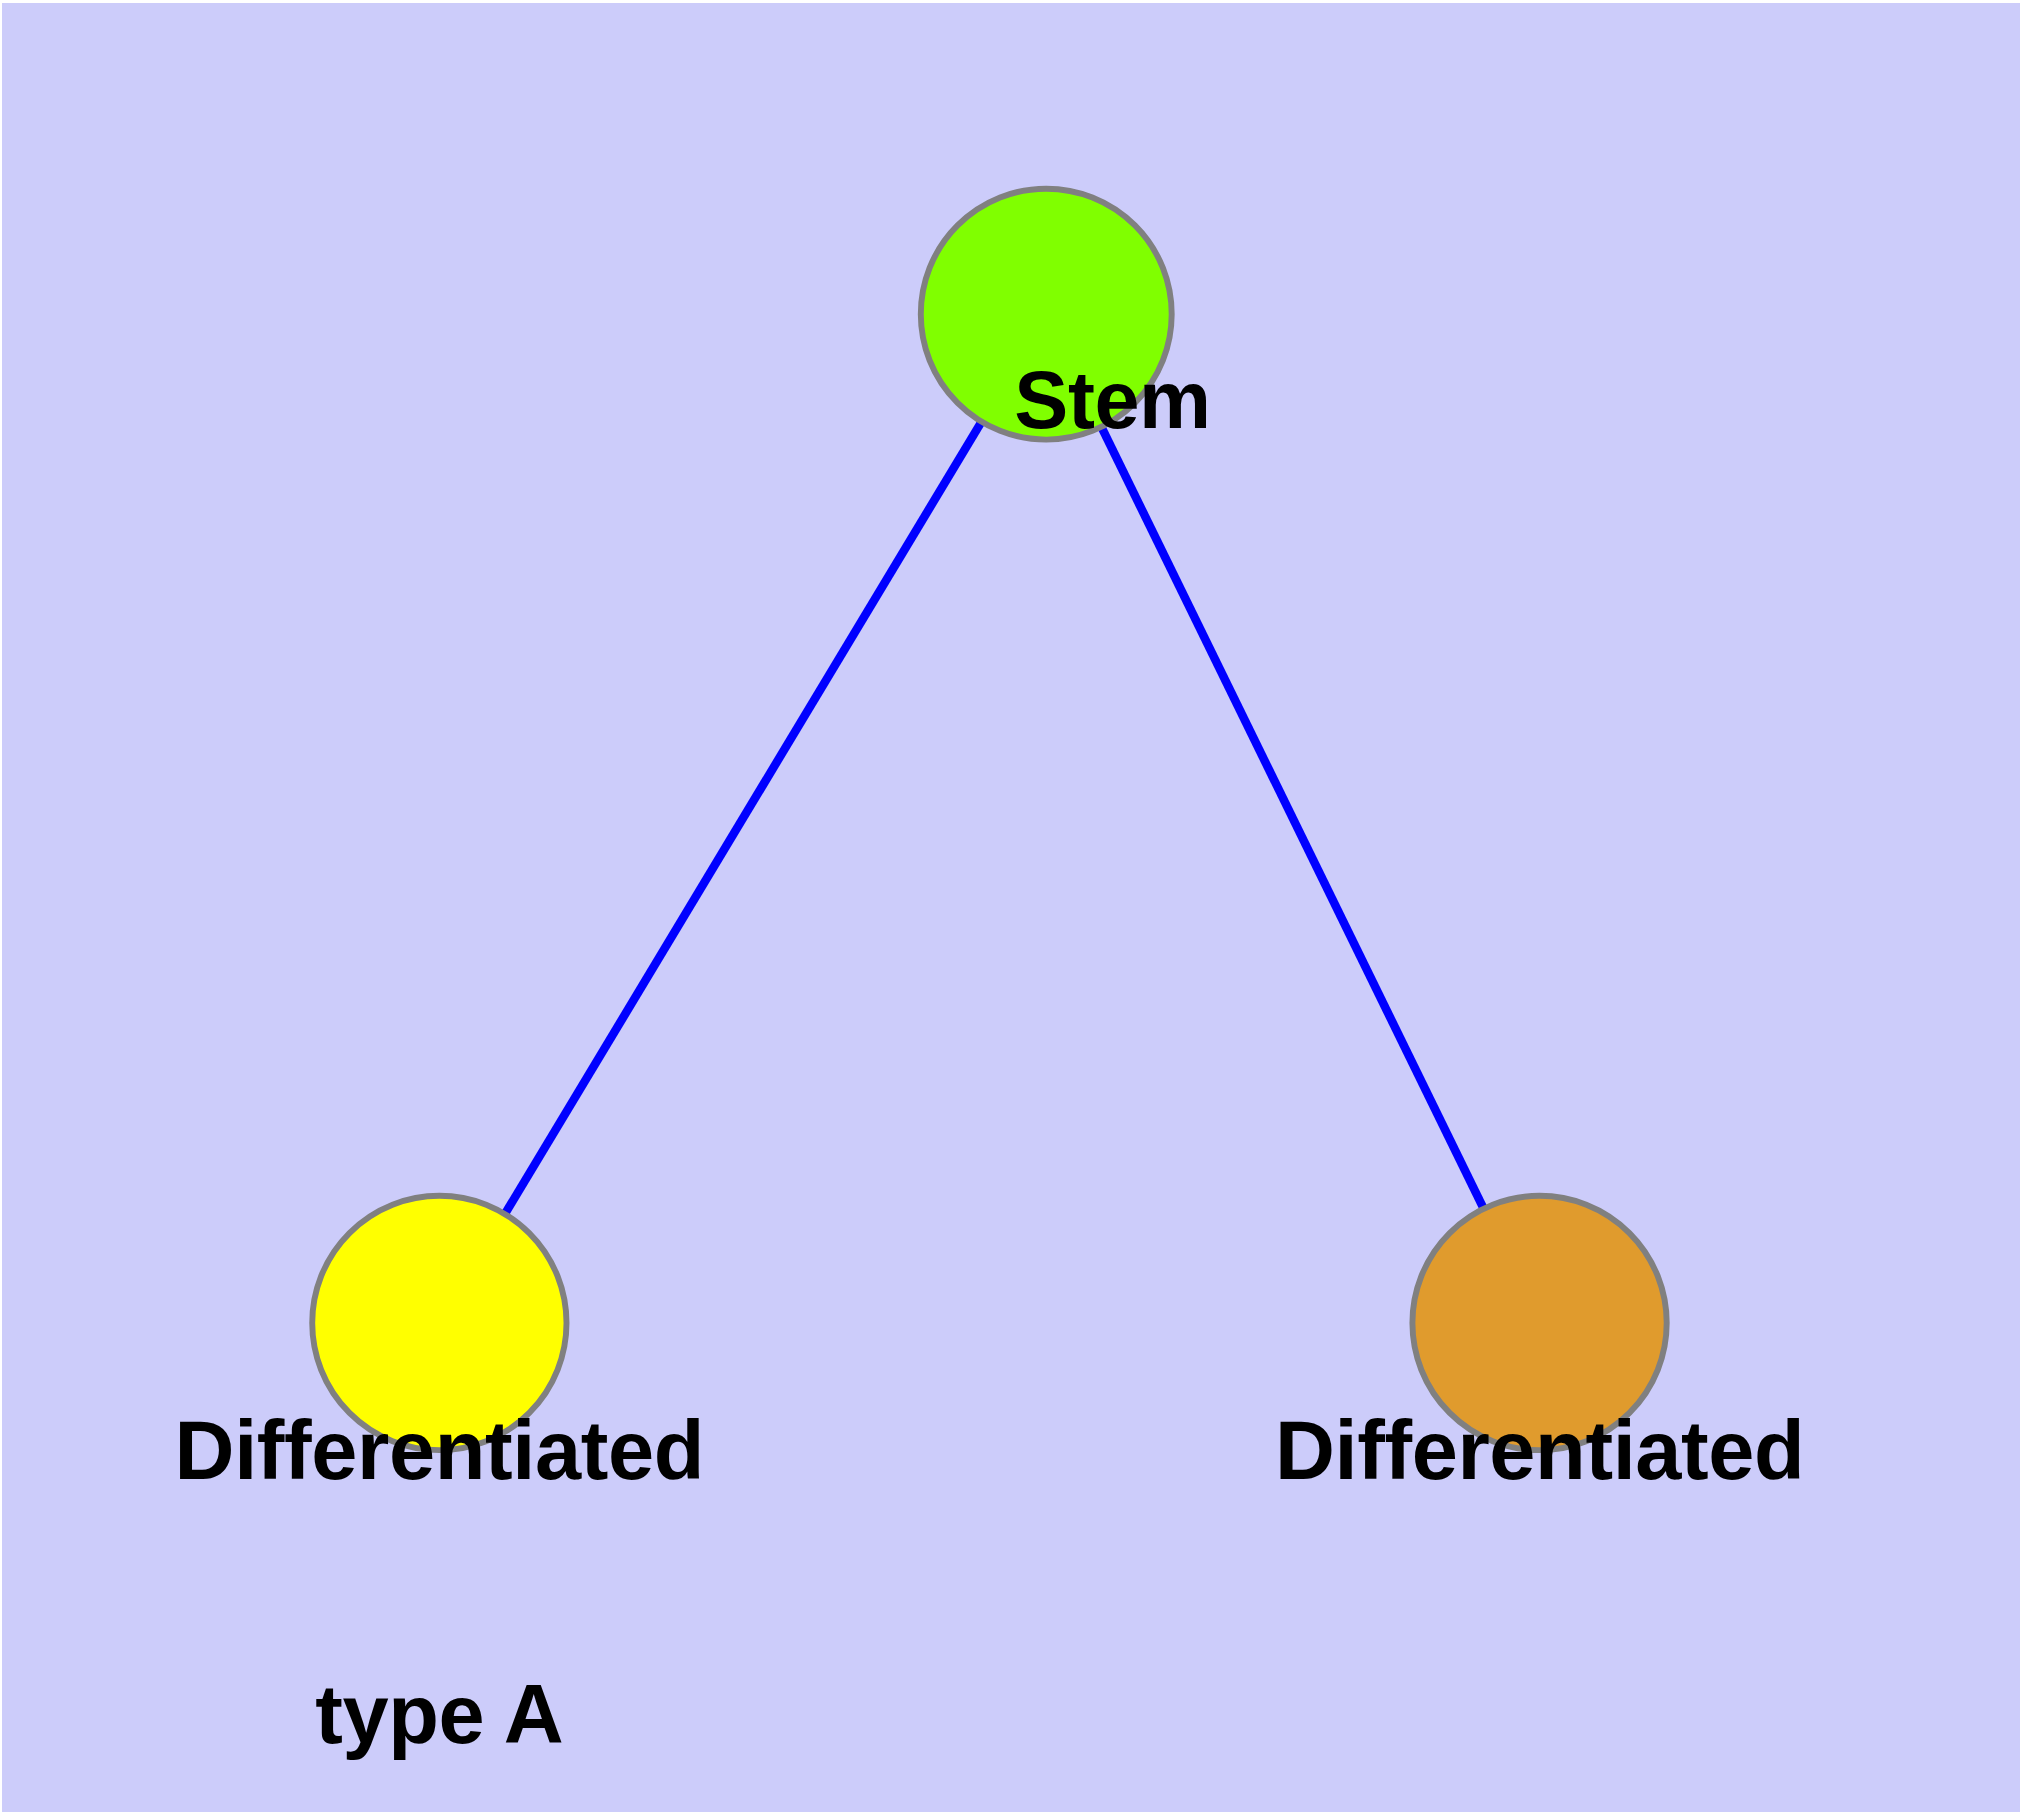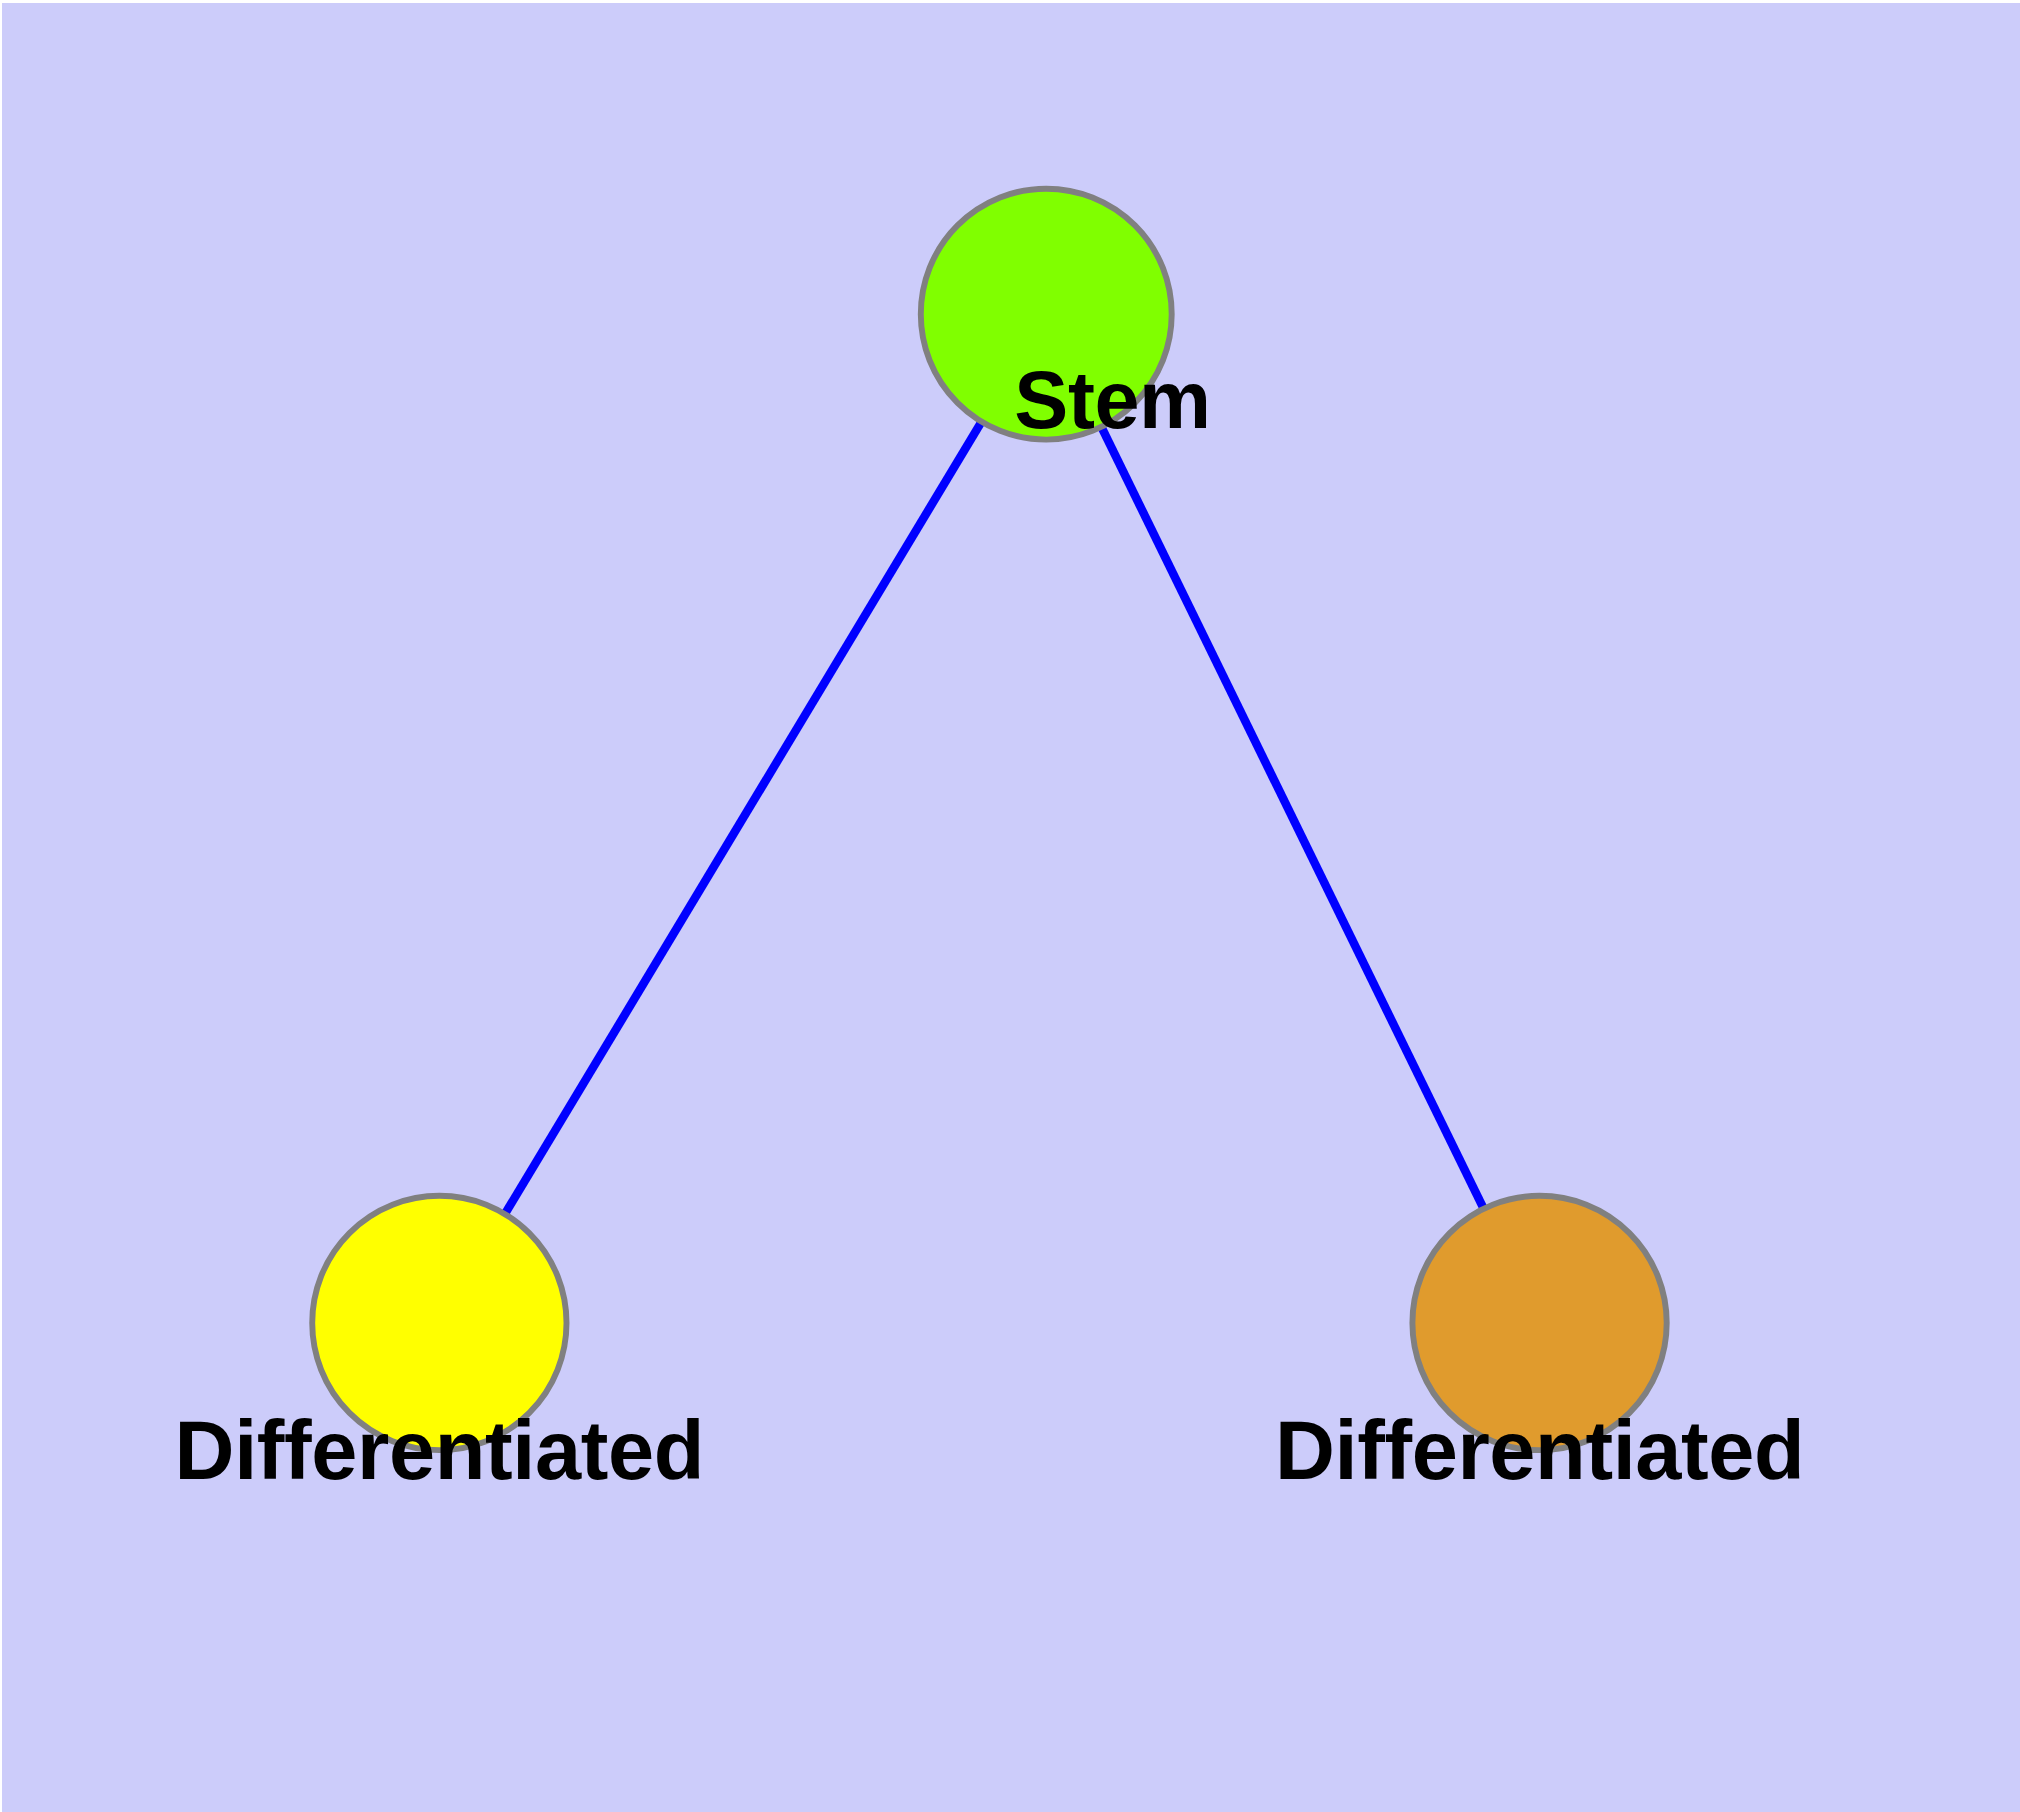--- a/index.html
+++ b/index.html
@@ -69,20 +69,21 @@
         <circle cx="1814" cy="1557" r="150" fill="#e09b2d" stroke="#808080" stroke-width="7"></circle>
       </g>
     </svg>
 
     <div class="node-label label-stem" style="left: 790px; top: 270px; width: 509px;">
       <span>Stem</span>
     </div>
 
     <div class="node-label label-child" style="left: 13.6px; top: 1229px; width: 848px;">
       <div>Differentiated</div>
+      <div>type A</div>
     </div>
 
     <div class="node-label label-child" style="left: 1114px; top: 1229px; width: 848px;">
       <div>Differentiated</div>
     </div>
 
   </div>
 </div>
 
 

